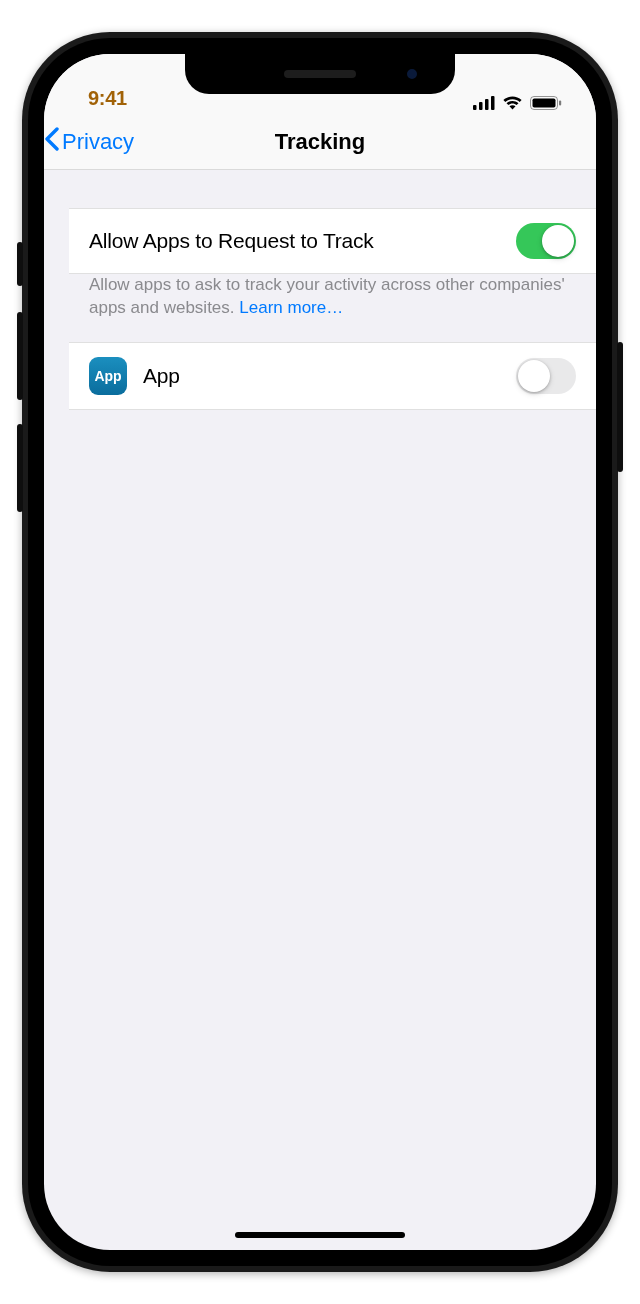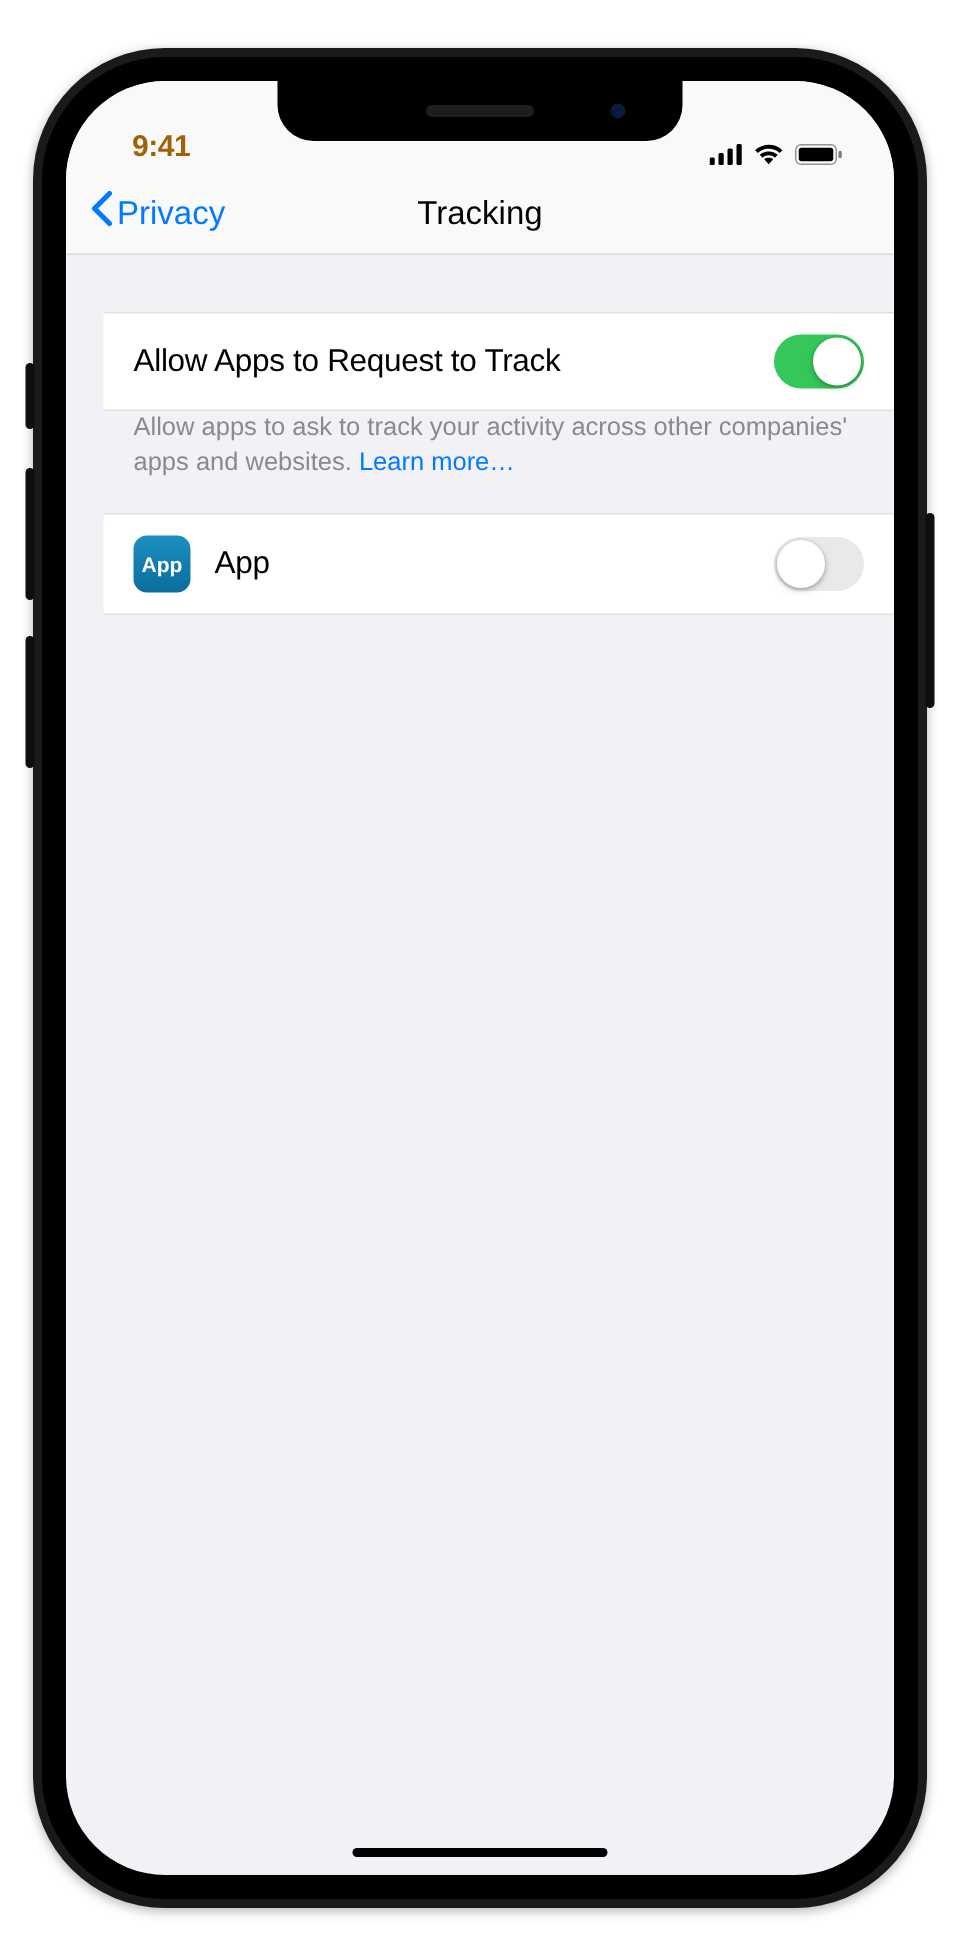--- a/index.html
+++ b/index.html
@@ -108,35 +108,35 @@
     }
     .status-icons svg { display: block; }
     
     .nav-bar {
       height: 56px;
       background: #f9f9f9;
       border-bottom: 1px solid rgba(0,0,0,0.12);
       display: flex;
       align-items: center;
       position: relative;
-      padding: 0 16px;
+      padding: 0 0;
     }
     .back-btn {
       display: flex;
       align-items: center;
       color: #007aff;
       font-size: 22px;
       gap: 2px;
     }
     .nav-title {
       position: absolute;
       left: 50%;
       transform: translateX(-50%);
       font-size: 22px;
-      font-weight: 400;
+      font-weight: 700;
       color: #000;
     }
     
     .content {
       background: #f2f1f6;
       margin-left: 25px;
     }
     .spacer-top {
       height: 38px;
     }

